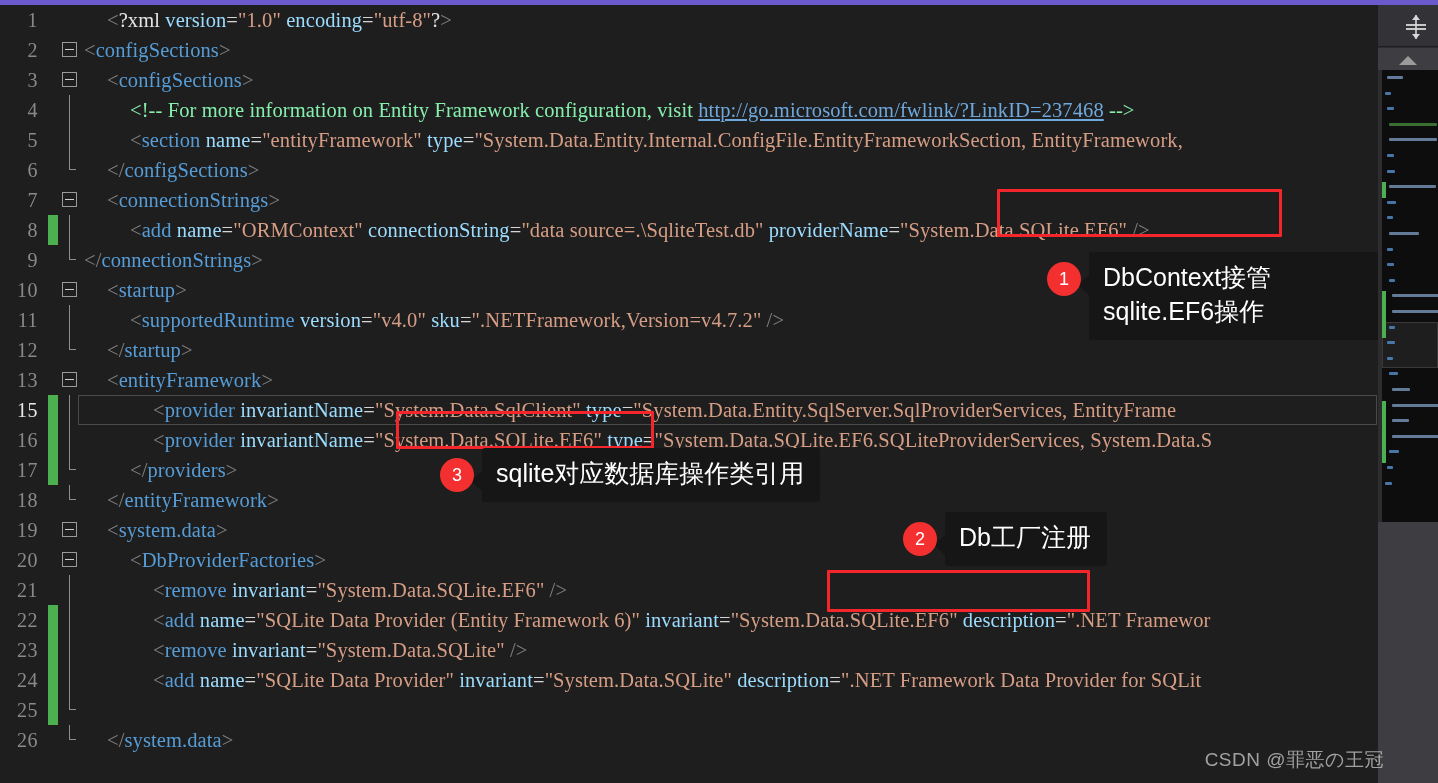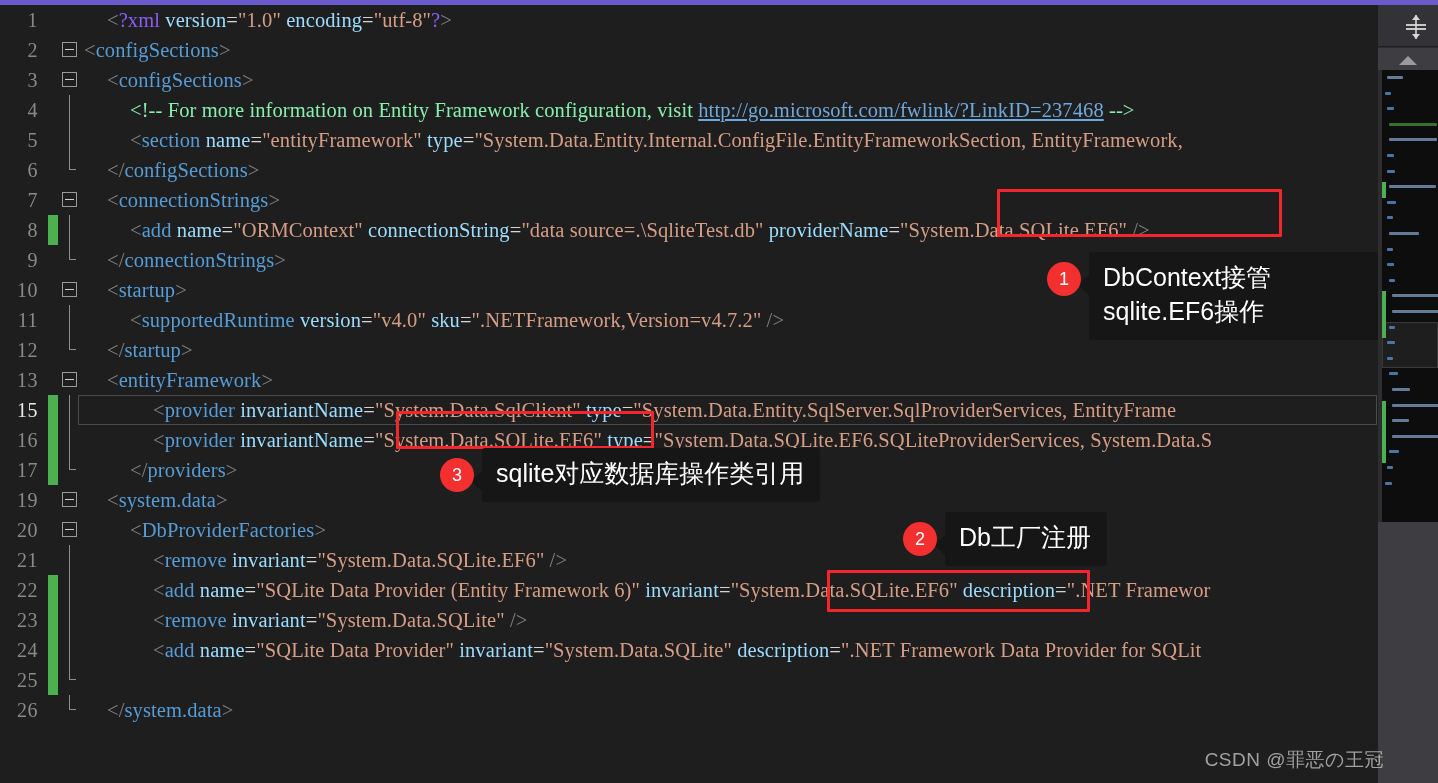--- a/index.html
+++ b/index.html
@@ -102,21 +102,21 @@
     padding-left: 2px;
   }
 
   
   .t-tag   { color: #569cd6; }
   .t-brk   { color: #808080; }
   .t-attr  { color: #9cdcfe; }
   .t-str   { color: #d69d85; }
   .t-cmt   { color: #86efac; }
   .t-link  { color: #6fa8dc; text-decoration: underline; }
-  .t-pi    { color: #8b5cf6; }
+  .t-pi    { color: #e5e5e5; }
   .t-eq    { color: #d4d4d4; }
   .t-plain { color: #d4d4d4; }
 
   
   .current-line-box {
     position: absolute;
     left: 78px; top: 390px;
     width: 1299px; height: 30px;
     border: 1px solid #4a4a4a;
     pointer-events: none;
@@ -260,28 +260,29 @@
   <div class="editor">
     <div class="code-rows" id="code-rows">
         <div class="row"><div class="gutter-num">1</div><div class="change-bar"></div><div class="fold"></div><div class="code-text" style="margin-left: 23px;"><span class="t-brk">&lt;</span><span class="t-pi">?xml </span><span class="t-attr">version</span><span class="t-eq">=</span><span class="t-str">"1.0"</span><span class="t-plain"> </span><span class="t-attr">encoding</span><span class="t-eq">=</span><span class="t-str">"utf-8"</span><span class="t-pi">?</span><span class="t-brk">&gt;</span></div></div>
         <div class="row"><div class="gutter-num">2</div><div class="change-bar"></div><div class="fold"><div class="box"></div></div><div class="code-text" style="margin-left: 0px;"><span class="t-brk">&lt;</span><span class="t-tag">configSections</span><span class="t-brk">&gt;</span></div></div>
         <div class="row"><div class="gutter-num">3</div><div class="change-bar"></div><div class="fold"><div class="box"></div></div><div class="code-text" style="margin-left: 23px;"><span class="t-brk">&lt;</span><span class="t-tag">configSections</span><span class="t-brk">&gt;</span></div></div>
         <div class="row"><div class="gutter-num">4</div><div class="change-bar"></div><div class="fold"><div class="vline"></div></div><div class="code-text" style="margin-left: 46px;"><span class="t-cmt">&lt;!-- For more information on Entity Framework configuration, visit </span><span class="t-link">http://go.microsoft.com/fwlink/?LinkID=237468</span><span class="t-cmt"> --&gt;</span></div></div>
         <div class="row"><div class="gutter-num">5</div><div class="change-bar"></div><div class="fold"><div class="vline"></div></div><div class="code-text" style="margin-left: 46px;"><span class="t-brk">&lt;</span><span class="t-tag">section </span><span class="t-attr">name</span><span class="t-eq">=</span><span class="t-str">"entityFramework"</span><span class="t-plain"> </span><span class="t-attr">type</span><span class="t-eq">=</span><span class="t-str">"System.Data.Entity.Internal.ConfigFile.EntityFrameworkSection, EntityFramework,</span></div></div>
         <div class="row"><div class="gutter-num">6</div><div class="change-bar"></div><div class="fold"><div class="vline half-top"></div><div class="tick"></div></div><div class="code-text" style="margin-left: 23px;"><span class="t-brk">&lt;/</span><span class="t-tag">configSections</span><span class="t-brk">&gt;</span></div></div>
         <div class="row"><div class="gutter-num">7</div><div class="change-bar"></div><div class="fold"><div class="box"></div></div><div class="code-text" style="margin-left: 23px;"><span class="t-brk">&lt;</span><span class="t-tag">connectionStrings</span><span class="t-brk">&gt;</span></div></div>
         <div class="row"><div class="gutter-num">8</div><div class="change-bar mod"></div><div class="fold"><div class="vline"></div></div><div class="code-text" style="margin-left: 46px;"><span class="t-brk">&lt;</span><span class="t-tag">add </span><span class="t-attr">name</span><span class="t-eq">=</span><span class="t-str">"ORMContext"</span><span class="t-plain"> </span><span class="t-attr">connectionString</span><span class="t-eq">=</span><span class="t-str">"data source=.\SqliteTest.db"</span><span class="t-plain"> </span><span class="t-attr">providerName</span><span class="t-eq">=</span><span class="t-str">"System.Data.SQLite.EF6"</span><span class="t-brk"> /&gt;</span></div></div>
-        <div class="row"><div class="gutter-num">9</div><div class="change-bar"></div><div class="fold"><div class="vline half-top"></div><div class="tick"></div></div><div class="code-text" style="margin-left: 23px; text-align: right;"><span class="t-brk">&lt;/</span><span class="t-tag">connectionStrings</span><span class="t-brk">&gt;</span></div></div>
+        <div class="row"><div class="gutter-num">9</div><div class="change-bar"></div><div class="fold"><div class="vline half-top"></div><div class="tick"></div></div><div class="code-text" style=" text-align: right;"><span class="t-brk">&lt;/</span><span class="t-tag">connectionStrings</span><span class="t-brk">&gt;</span></div></div>
         <div class="row"><div class="gutter-num">10</div><div class="change-bar"></div><div class="fold"><div class="box"></div></div><div class="code-text" style="margin-left: 23px;"><span class="t-brk">&lt;</span><span class="t-tag">startup</span><span class="t-brk">&gt;</span></div></div>
         <div class="row"><div class="gutter-num">11</div><div class="change-bar"></div><div class="fold"><div class="vline"></div></div><div class="code-text" style="margin-left: 46px;"><span class="t-brk">&lt;</span><span class="t-tag">supportedRuntime </span><span class="t-attr">version</span><span class="t-eq">=</span><span class="t-str">"v4.0"</span><span class="t-plain"> </span><span class="t-attr">sku</span><span class="t-eq">=</span><span class="t-str">".NETFramework,Version=v4.7.2"</span><span class="t-brk"> /&gt;</span></div></div>
         <div class="row"><div class="gutter-num">12</div><div class="change-bar"></div><div class="fold"><div class="vline half-top"></div><div class="tick"></div></div><div class="code-text" style="margin-left: 23px;"><span class="t-brk">&lt;/</span><span class="t-tag">startup</span><span class="t-brk">&gt;</span></div></div>
         <div class="row"><div class="gutter-num">13</div><div class="change-bar"></div><div class="fold"><div class="box"></div></div><div class="code-text" style="margin-left: 23px;"><span class="t-brk">&lt;</span><span class="t-tag">entityFramework</span><span class="t-brk">&gt;</span></div></div>
         <div class="row current"><div class="gutter-num">15</div><div class="change-bar mod"></div><div class="fold"><div class="vline"></div></div><div class="code-text" style="margin-left: 69px;"><span class="t-brk">&lt;</span><span class="t-tag">provider </span><span class="t-attr">invariantName</span><span class="t-eq">=</span><span class="t-str">"System.Data.SqlClient"</span><span class="t-plain"> </span><span class="t-attr">type</span><span class="t-eq">=</span><span class="t-str">"System.Data.Entity.SqlServer.SqlProviderServices, EntityFrame</span></div></div>
         <div class="row"><div class="gutter-num">16</div><div class="change-bar mod"></div><div class="fold"><div class="vline"></div></div><div class="code-text" style="margin-left: 69px;"><span class="t-brk">&lt;</span><span class="t-tag">provider </span><span class="t-attr">invariantName</span><span class="t-eq">=</span><span class="t-str">"System.Data.SQLite.EF6"</span><span class="t-plain"> </span><span class="t-attr">type</span><span class="t-eq">=</span><span class="t-str">"System.Data.SQLite.EF6.SQLiteProviderServices, System.Data.S</span></div></div>
         <div class="row"><div class="gutter-num">17</div><div class="change-bar mod"></div><div class="fold"><div class="vline half-top"></div><div class="tick"></div></div><div class="code-text" style="margin-left: 46px;"><span class="t-brk">&lt;/</span><span class="t-tag">providers</span><span class="t-brk">&gt;</span></div></div>
+        <div class="row"><div class="gutter-num">18</div><div class="change-bar"></div><div class="fold"><div class="vline half-top"></div><div class="tick"></div></div><div class="code-text" style="margin-left: 23px;"><span class="t-brk">&lt;/</span><span class="t-tag">entityFramework</span><span class="t-brk">&gt;</span></div></div>
         <div class="row"><div class="gutter-num">19</div><div class="change-bar"></div><div class="fold"><div class="box"></div></div><div class="code-text" style="margin-left: 23px;"><span class="t-brk">&lt;</span><span class="t-tag">system.data</span><span class="t-brk">&gt;</span></div></div>
         <div class="row"><div class="gutter-num">20</div><div class="change-bar"></div><div class="fold"><div class="box"></div></div><div class="code-text" style="margin-left: 46px;"><span class="t-brk">&lt;</span><span class="t-tag">DbProviderFactories</span><span class="t-brk">&gt;</span></div></div>
         <div class="row"><div class="gutter-num">21</div><div class="change-bar"></div><div class="fold"><div class="vline"></div></div><div class="code-text" style="margin-left: 69px;"><span class="t-brk">&lt;</span><span class="t-tag">remove </span><span class="t-attr">invariant</span><span class="t-eq">=</span><span class="t-str">"System.Data.SQLite.EF6"</span><span class="t-brk"> /&gt;</span></div></div>
         <div class="row"><div class="gutter-num">22</div><div class="change-bar mod"></div><div class="fold"><div class="vline"></div></div><div class="code-text" style="margin-left: 69px;"><span class="t-brk">&lt;</span><span class="t-tag">add </span><span class="t-attr">name</span><span class="t-eq">=</span><span class="t-str">"SQLite Data Provider (Entity Framework 6)"</span><span class="t-plain"> </span><span class="t-attr">invariant</span><span class="t-eq">=</span><span class="t-str">"System.Data.SQLite.EF6"</span><span class="t-plain"> </span><span class="t-attr">description</span><span class="t-eq">=</span><span class="t-str">".NET Framewor</span></div></div>
         <div class="row"><div class="gutter-num">23</div><div class="change-bar mod"></div><div class="fold"><div class="vline"></div></div><div class="code-text" style="margin-left: 69px;"><span class="t-brk">&lt;</span><span class="t-tag">remove </span><span class="t-attr">invariant</span><span class="t-eq">=</span><span class="t-str">"System.Data.SQLite"</span><span class="t-brk"> /&gt;</span></div></div>
         <div class="row"><div class="gutter-num">24</div><div class="change-bar mod"></div><div class="fold"><div class="vline"></div></div><div class="code-text" style="margin-left: 69px;"><span class="t-brk">&lt;</span><span class="t-tag">add </span><span class="t-attr">name</span><span class="t-eq">=</span><span class="t-str">"SQLite Data Provider"</span><span class="t-plain"> </span><span class="t-attr">invariant</span><span class="t-eq">=</span><span class="t-str">"System.Data.SQLite"</span><span class="t-plain"> </span><span class="t-attr">description</span><span class="t-eq">=</span><span class="t-str">".NET Framework Data Provider for SQLit</span></div></div>
         <div class="row"><div class="gutter-num">25</div><div class="change-bar mod"></div><div class="fold"><div class="vline half-top"></div><div class="tick"></div></div></div>
         <div class="row"><div class="gutter-num">26</div><div class="change-bar"></div><div class="fold"><div class="vline half-top"></div><div class="tick"></div></div><div class="code-text" style="margin-left: 23px;"><span class="t-brk">&lt;/</span><span class="t-tag">system.data</span><span class="t-brk">&gt;</span></div></div>
       </div>
     <div class="current-line-box"></div>

